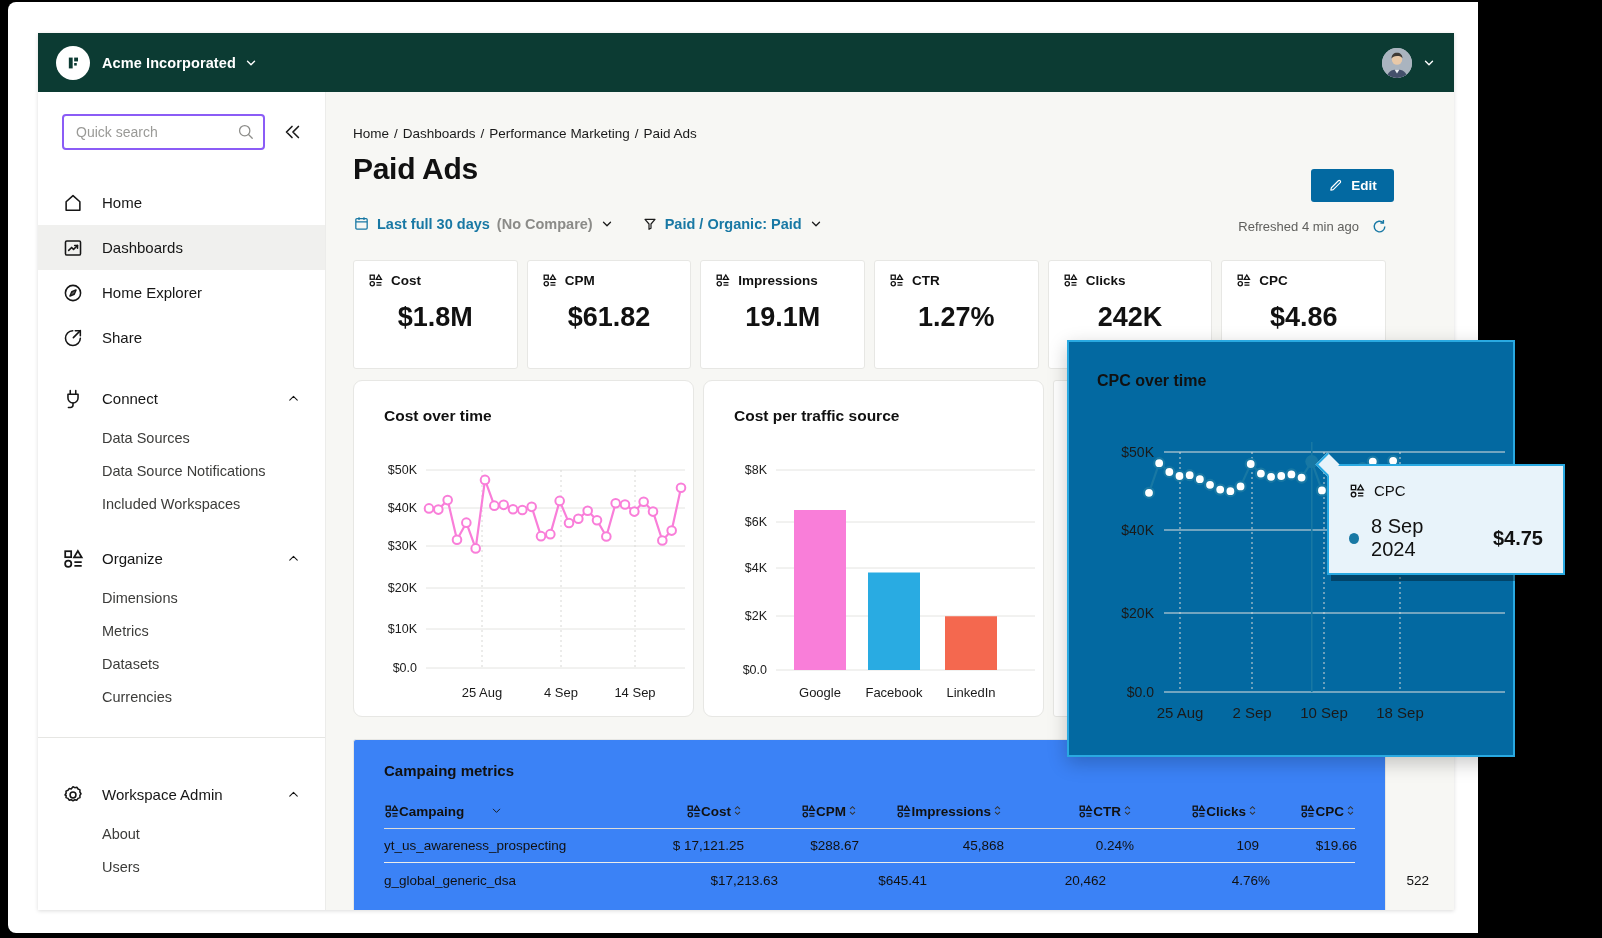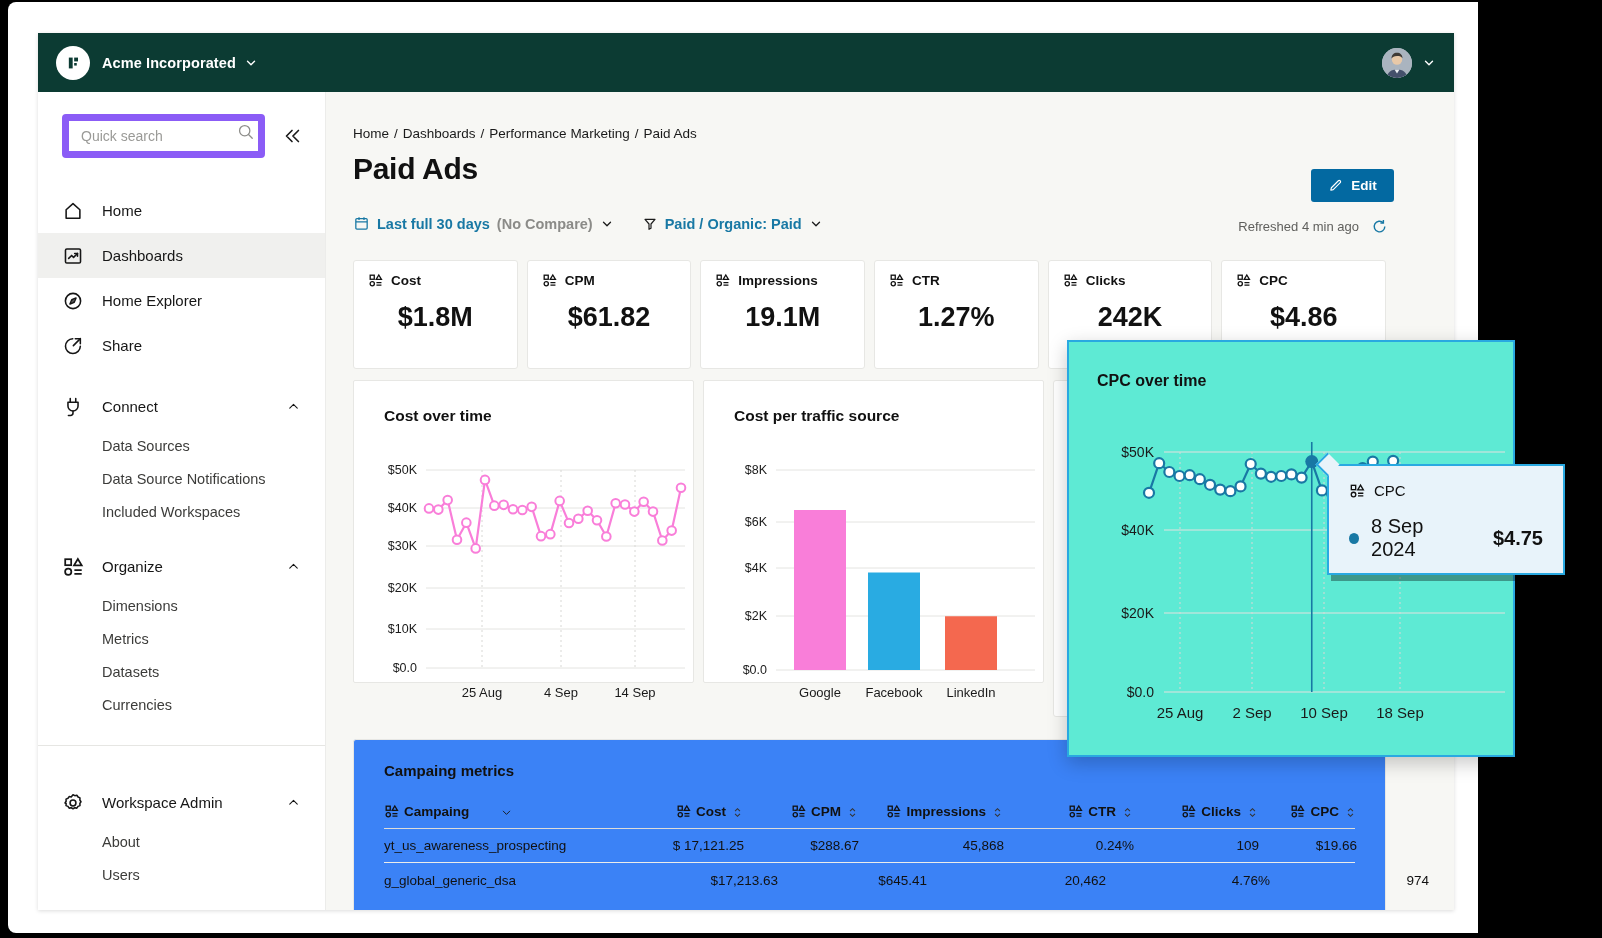--- a/index.html
+++ b/index.html
@@ -20,21 +20,21 @@
   .avatar { width: 30px; height: 30px; border-radius: 50%; overflow: hidden; background: #b9c2cc; }
 
   
   .app-body { display: flex; height: 818px; }
   .sidebar { width: 288px; background: #fff; border-right: 1px solid #ececea; padding-top: 22px; flex: none; }
   .main { position: relative; width: 1128px; background: #f7f7f4; overflow: hidden; }
 
   
   .search-row { display: flex; align-items: center; padding: 0 20px 0 24px; gap: 14px; }
   .search-box { position: relative; width: 209px; }
-  .search-box input { width: 100%; height: 44px; border: 7px solid #8b5cf6; border-radius: 4px;
+  .search-box input { width: 100%; height: 36px; border: 2px solid #8b5cf6; border-radius: 4px;
     padding: 0 34px 0 12px; font-size: 14px; color: #333; outline: none; font-family: inherit; }
   .search-box input::placeholder { color: #9a9a97; }
   .search-box .s-icon { position: absolute; right: 10px; top: 8px; }
   .collapse-btn { background: none; border: none; cursor: pointer; padding: 2px; }
   .nav { margin-top: 30px; }
   .nav-item { display: flex; align-items: center; height: 45px; padding: 0 24px; gap: 18px;
     font-size: 15px; color: #161616; cursor: pointer; }
   .nav-item.selected { background: #f0f0ee; }
   .nav-item .lbl { flex: 1; }
   .nav-child { display: flex; align-items: center; height: 33px; padding-left: 64px;
@@ -61,44 +61,44 @@
 
   
   .kpi-row { position: absolute; left: 27px; top: 168px; width: 1033px; display: grid;
     grid-template-columns: repeat(6, 1fr); gap: 9px; }
   .kpi-card { background: #fff; border: 1px solid #e7e7e4; border-radius: 3px; height: 109px;
     padding: 12px 14px; }
   .kpi-head { display: flex; align-items: center; gap: 8px; font-size: 13.5px; font-weight: 600; color: #111; }
   .kpi-value { text-align: center; margin-top: 14px; font-size: 27px; font-weight: 700; color: #111; }
 
   
-  .chart-card { position: absolute; top: 288px; height: 303px; background: #fff;
-    border: 1px solid #e7e7e4; border-radius: 2px; }
+  .chart-card { position: absolute; top: 288px; height: 337px; background: #fff;
+    border: 1px solid #e7e7e4; border-radius: 9px; }
   .chart-title { position: absolute; left: 30px; top: 26px; font-size: 15.5px; font-weight: 700; color: #111; }
   .chart-card svg, .cpc-panel svg { position: absolute; left: 0; top: 0; }
 
   
   .table-card { position: absolute; left: 27px; top: 647px; width: 1033px; height: 200px;
     background: #3b82f6; border: 1px solid #e7e7e4; border-radius: 3px; padding: 22px 30px 0 30px; }
   .table-title { font-size: 15px; font-weight: 700; color: #111; }
   .grid-table { margin-top: 16px; }
   .t-row { display: grid; grid-template-columns: 240px 120px 115px 145px 130px 125px 98px; align-items: center; }
   .t-head { height: 34px; border-bottom: 1px solid #dcdcd9; }
   .t-cell { font-size: 13.5px; color: #111; }
-  .t-head .t-cell { display: flex; align-items: flex-end; gap: 5px; font-weight: 600; cursor: pointer; }
+  .t-head .t-cell { display: flex; align-items: flex-start; font-weight: 600; cursor: pointer; }
   .t-head .t-cell.num { justify-content: flex-end; }
   .t-body .t-row { height: 34px; border-bottom: 1px solid #ececea; }
   .t-body .t-row:last-child { border-bottom: none; gap: 34px; }
   .t-cell.num { text-align: right; }
 
   
   .hidden-card { position: absolute; left: 1045px; top: 378px; width: 333px; height: 337px;
     background: #fff; border: 1px solid #e7e7e4; border-radius: 3px; }
   .cpc-panel { position: absolute; left: 1067px; top: 340px; width: 448px; height: 417px;
-    background: #5eead4; border: 2px solid #29A9E1; box-shadow: 0 6px 18px rgba(0,0,0,.22); }
+    background: #0369a1; border: 2px solid #29A9E1; box-shadow: 0 6px 18px rgba(0,0,0,.22); }
   .cpc-title { position: absolute; left: 28px; top: 30px; font-size: 16px; font-weight: 700; color: #111; }
 
   
   .cpc-tooltip { position: absolute; left: 1327px; top: 464px; width: 238px; height: 111px;
     background: #E8F3FA; border: 2px solid #29A9E1; box-shadow: 4px 6px 0 rgba(0,0,0,.35);
     padding: 16px 20px; z-index: 30; }
   .cpc-tooltip .notch { position: absolute; left: -10px; top: -10px; width: 17px; height: 17px;
     background: #E8F3FA; border-top: 2px solid #29A9E1; border-left: 2px solid #29A9E1;
     transform: rotate(-45deg); }
   .tt-metric { display: flex; align-items: center; gap: 9px; font-size: 15px; color: #111; }
@@ -635,21 +635,21 @@
                   <div class="t-cell num">0.24%</div>
                   <div class="t-cell num">109</div>
                   <div class="t-cell num">$19.66</div>
                 </div>
                 <div class="t-row">
                   <div class="t-cell">g_global_generic_dsa</div>
                   <div class="t-cell num">$17,213.63</div>
                   <div class="t-cell num">$645.41</div>
                   <div class="t-cell num">20,462</div>
                   <div class="t-cell num">4.76%</div>
-                  <div class="t-cell num">974</div>
+                  <div class="t-cell num">522</div>
                   <div class="t-cell num">$15.80</div>
                 </div>
               </div>
             </div>
         </div>
       </main>
     </div>
   </div>
 
   <div class="hidden-card"></div>

